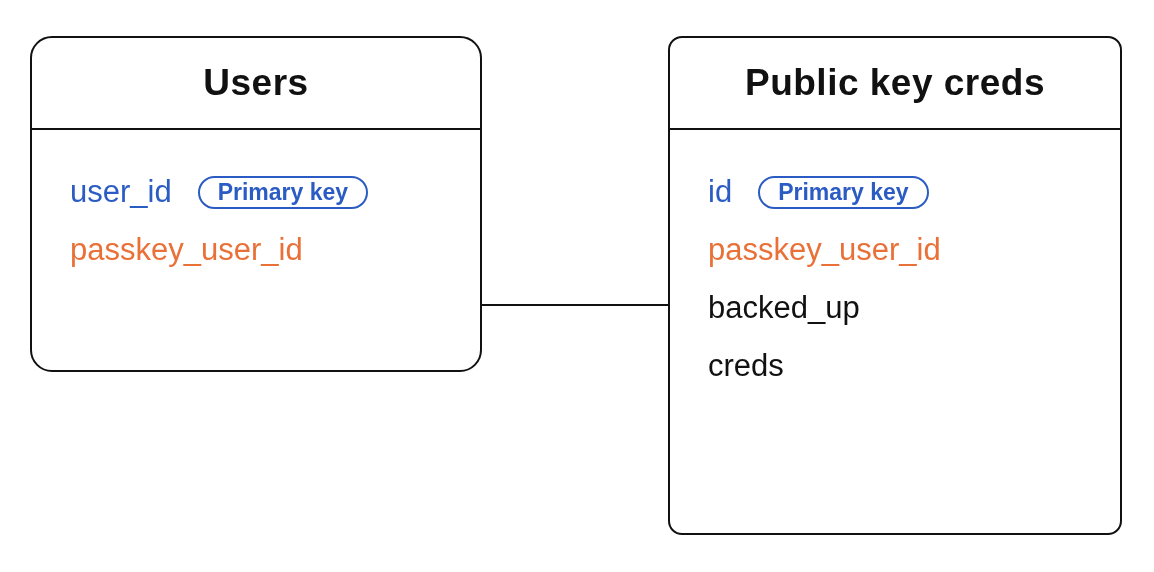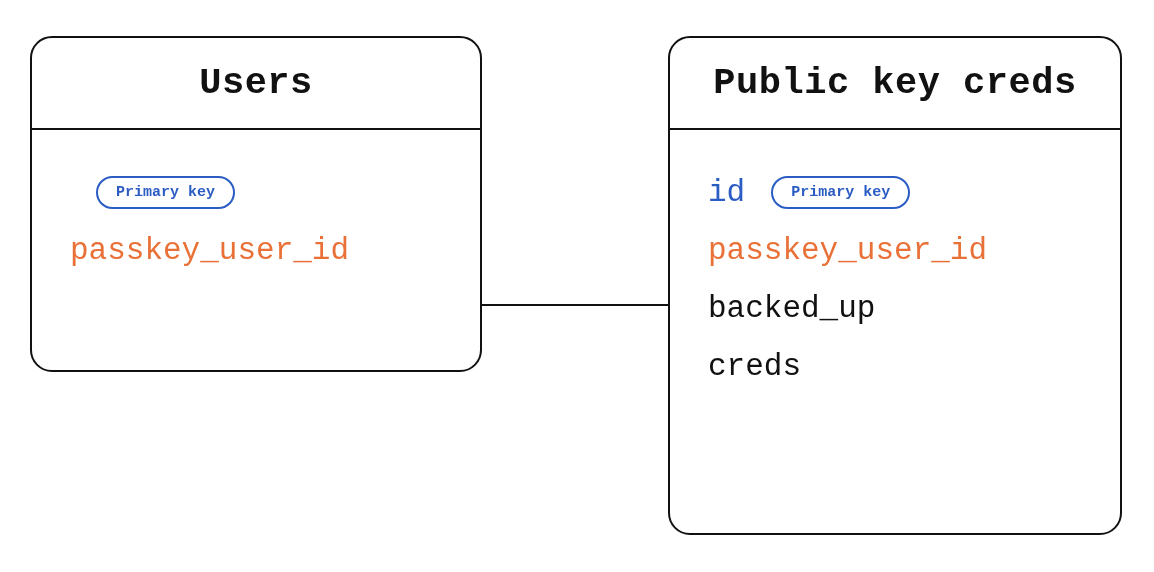--- a/index.html
+++ b/index.html
@@ -5,21 +5,21 @@
   html, body {
     margin: 0;
     padding: 0;
     background: #ffffff;
   }
   .canvas {
     position: relative;
     width: 1154px;
     height: 572px;
     background: #ffffff;
-    font-family: Liberation Mono, monospace;
+    font-family: Liberation Sans, sans-serif;
     color: #111111;
     overflow: hidden;
   }
   .entity {
     position: absolute;
     background: #ffffff;
     border: 2px solid #111111;
     border-radius: 22px;
     box-sizing: border-box;
   }
@@ -27,20 +27,21 @@
     left: 30px;
     top: 36px;
     width: 452px;
     height: 336px;
   }
   .entity-creds {
     left: 668px;
     top: 36px;
     width: 454px;
     height: 499px;
+    border-radius: 14px;
   }
   .entity-header {
     height: 90px;
     line-height: 90px;
     border-bottom: 2px solid #111111;
     text-align: center;
     font-size: 37px;
     font-weight: 700;
     letter-spacing: 0.5px;
     white-space: nowrap;
@@ -61,21 +62,21 @@
   .pk-badge {
     display: inline-flex;
     align-items: center;
     justify-content: center;
     margin-left: 26px;
     height: 33px;
     padding: 0 18px;
     border: 2px solid var(--blue, #2b5cc4);
     border-radius: 18px;
     color: var(--blue, #2b5cc4);
-    font-size: 15px;
+    font-size: 23px;
     font-weight: 700;
     box-sizing: border-box;
   }
   .connector {
     position: absolute;
     left: 482px;
     top: 304px;
     width: 186px;
     height: 2px;
     background: #111111;
@@ -83,20 +84,21 @@
 </style>
 </head>
 <body>
 
 <div class="canvas">
 
   <div class="entity entity-users">
     <div class="entity-header">Users</div>
     <div class="entity-body">
       <div class="field-row pk">
+        <span class="field-name">user_id</span>
         <span class="pk-badge">Primary key</span>
       </div>
       <div class="field-row fk">
         <span class="field-name">passkey_user_id</span>
       </div>
     </div>
   </div>
 
   <div class="connector"></div>
 

